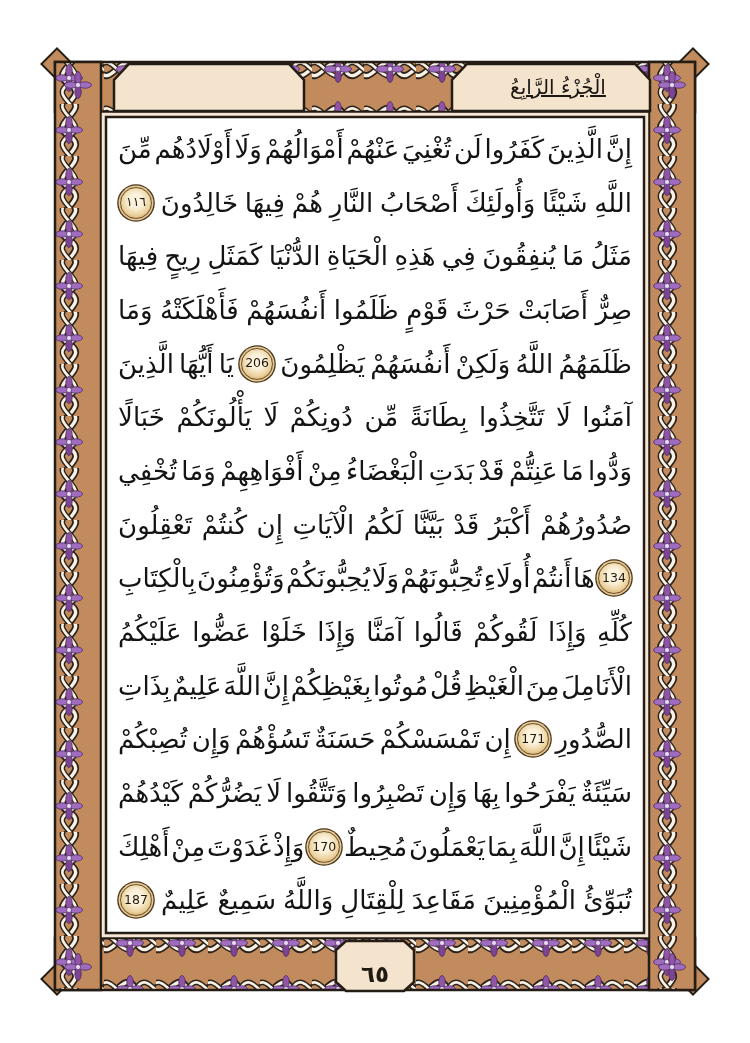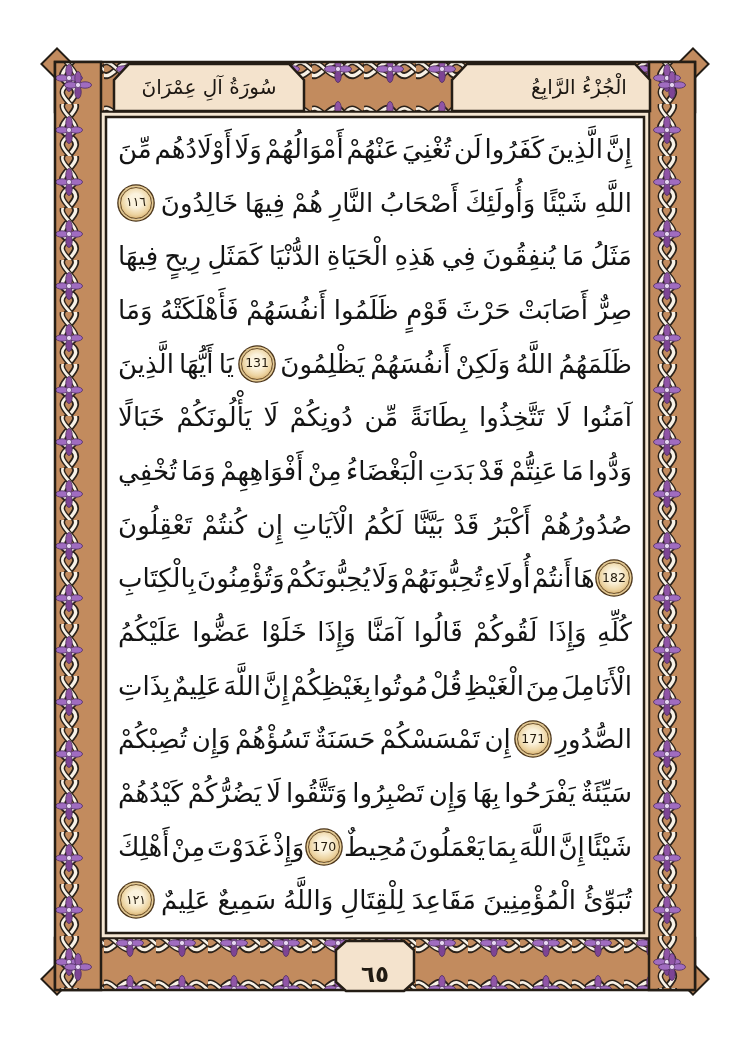--- a/index.html
+++ b/index.html
@@ -7,21 +7,21 @@
     position:relative;width:750px;height:1043px;background:#ffffff;
     overflow:hidden;font-family:"DejaVu Sans", sans-serif;color:#141414;
   }
   .frame-svg{position:absolute;left:0;top:0;}
   
   .hdr{
     position:absolute;top:64px;height:46px;display:flex;align-items:center;
     justify-content:center;direction:rtl;font-size:20px;color:#1c1712;
     letter-spacing:0;
   }
-  .hdr-right{left:460px;width:238px;}
+  .hdr-right{left:439px;width:238px;text-decoration:underline;}
   .hdr-left{left:114px;width:190px;}
   
   .text-area{
     position:absolute;left:108px;top:118px;width:534px;height:814px;
     direction:rtl;box-sizing:border-box;padding:4px 10px 2px 10px;
   }
   .qline{
     display:flex;justify-content:space-between;align-items:center;
     height:53.7px;font-size:26px;line-height:1;color:#141414;
     white-space:nowrap;
@@ -98,23 +98,20 @@
 
     <path d="M114,111 L114,80 L129,64 L289,64 L304,80 L304,111 Z" fill="#f4e3cd" stroke="#241d15" stroke-width="2.5"></path>
     <path d="M452,111 L452,80 L467,64 L635,64 L650,80 L650,111 Z" fill="#f4e3cd" stroke="#241d15" stroke-width="2.5"></path>
 
     <path d="M346,941 L404,941 L414,950 L414,982 L404,991 L346,991 L336,982 L336,950 Z" fill="#f4e3cd" stroke="#241d15" stroke-width="2.5"></path>
   </svg>
 
   <div class="hdr hdr-right">
     <span>الْجُزْءُ الرَّابِعُ</span>
   </div>
-  <div class="hdr hdr-left">
-    <span>سُورَةُ آلِ عِمْرَانَ</span>
-  </div>
 
   <div class="text-area">
     <div id="qlines">
         <div class="qline">
           <span class="word">إِنَّ</span>
           <span class="word">الَّذِينَ</span>
           <span class="word">كَفَرُوا</span>
           <span class="word">لَن</span>
           <span class="word">تُغْنِيَ</span>
           <span class="word">عَنْهُمْ</span>
@@ -155,21 +152,21 @@
           <span class="word">أَنفُسَهُمْ</span>
           <span class="word">فَأَهْلَكَتْهُ</span>
           <span class="word">وَمَا</span>
         </div>
         <div class="qline">
           <span class="word">ظَلَمَهُمُ</span>
           <span class="word">اللَّهُ</span>
           <span class="word">وَلَكِنْ</span>
           <span class="word">أَنفُسَهُمْ</span>
           <span class="word">يَظْلِمُونَ</span>
-          <span class="ayah-marker">131</span>
+          <span class="ayah-marker">206</span>
           <span class="word">يَا</span>
           <span class="word">أَيُّهَا</span>
           <span class="word">الَّذِينَ</span>
         </div>
         <div class="qline">
           <span class="word">آمَنُوا</span>
           <span class="word">لَا</span>
           <span class="word">تَتَّخِذُوا</span>
           <span class="word">بِطَانَةً</span>
           <span class="word">مِّن</span>
@@ -195,21 +192,21 @@
           <span class="word">أَكْبَرُ</span>
           <span class="word">قَدْ</span>
           <span class="word">بَيَّنَّا</span>
           <span class="word">لَكُمُ</span>
           <span class="word">الْآيَاتِ</span>
           <span class="word">إِن</span>
           <span class="word">كُنتُمْ</span>
           <span class="word">تَعْقِلُونَ</span>
         </div>
         <div class="qline">
-          <span class="ayah-marker">182</span>
+          <span class="ayah-marker">134</span>
           <span class="word">هَا</span>
           <span class="word">أَنتُمْ</span>
           <span class="word">أُولَاءِ</span>
           <span class="word">تُحِبُّونَهُمْ</span>
           <span class="word">وَلَا</span>
           <span class="word">يُحِبُّونَكُمْ</span>
           <span class="word">وَتُؤْمِنُونَ</span>
           <span class="word">بِالْكِتَابِ</span>
         </div>
         <div class="qline">
@@ -270,21 +267,21 @@
           <span class="word">أَهْلِكَ</span>
         </div>
         <div class="qline">
           <span class="word">تُبَوِّئُ</span>
           <span class="word">الْمُؤْمِنِينَ</span>
           <span class="word">مَقَاعِدَ</span>
           <span class="word">لِلْقِتَالِ</span>
           <span class="word">وَاللَّهُ</span>
           <span class="word">سَمِيعٌ</span>
           <span class="word">عَلِيمٌ</span>
-          <span class="ayah-marker">١٢١</span>
+          <span class="ayah-marker">187</span>
         </div>
       </div>
   </div>
 
   <div class="page-num">
     <span>٦٥</span>
   </div>
 
 </div>
 

